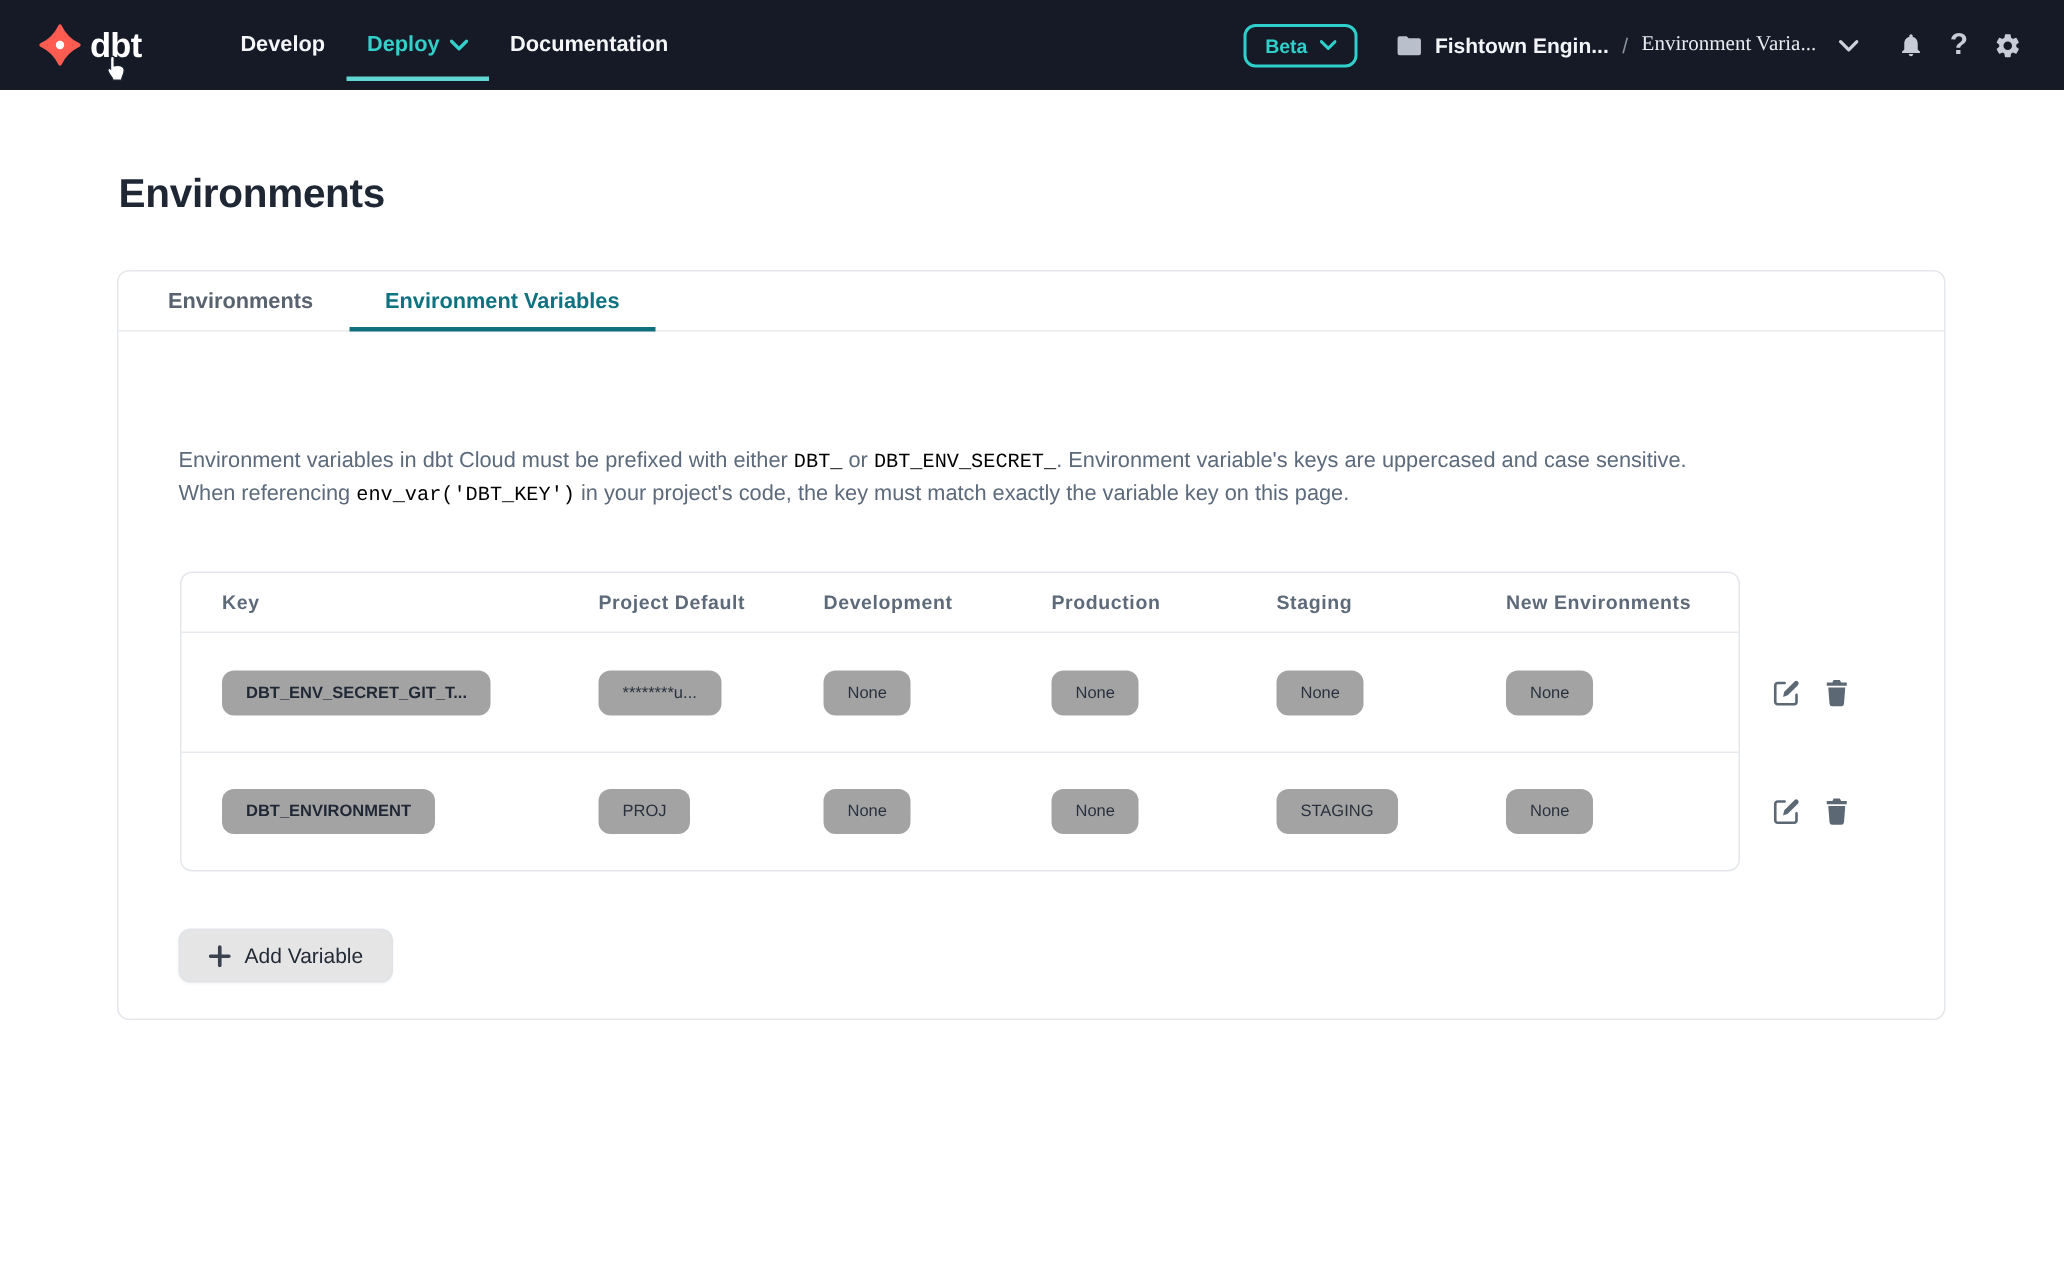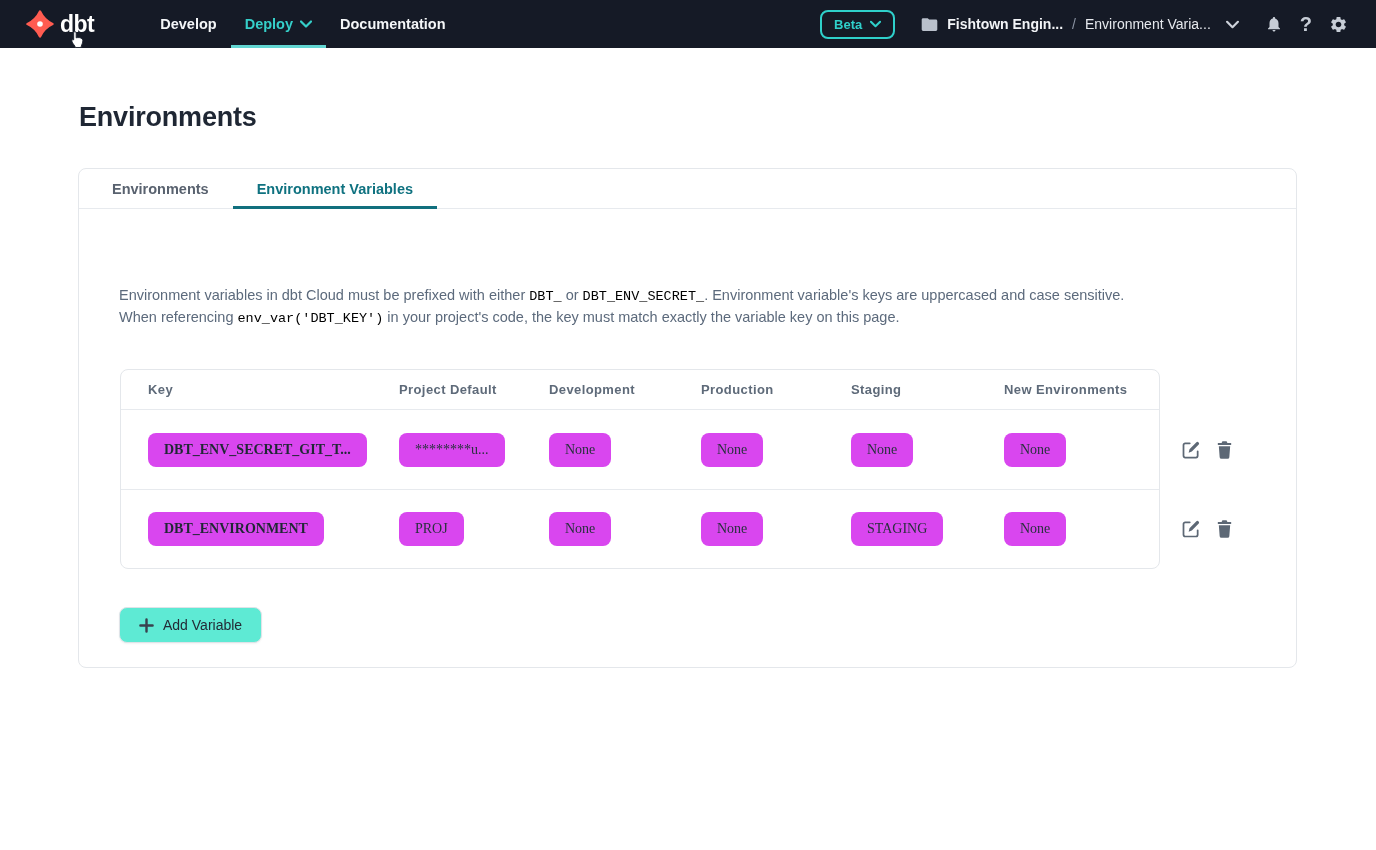--- a/index.html
+++ b/index.html
@@ -5,21 +5,21 @@
   * { margin: 0; padding: 0; box-sizing: border-box; }
   html, body { width: 1376px; height: 850px; overflow: hidden; }
   body {
     font-family: "Liberation Sans", sans-serif;
     background: #ffffff;
     color: #232b36;
   }
 
   
   .navbar {
-    height: 48px;
+    height: 60px;
     background: #151a26;
     display: flex;
     align-items: center;
     padding: 0 28px 0 26px;
     position: relative;
   }
   .brand { display: flex; align-items: center; gap: 6px; position: relative; }
   .brand-text { color: #ffffff; font-weight: 700; font-size: 23px; letter-spacing: -0.5px; }
   .cursor-hand { position: absolute; left: 44px; top: 20px; }
   .nav-links { display: flex; align-items: center; margin-left: 52px; height: 48px; }
@@ -41,21 +41,21 @@
     border: 2px solid #2fd0cb; border-radius: 8px;
     background: transparent; color: #2fd0cb;
     font-size: 13px; font-weight: 700;
     padding: 5px 12px; cursor: pointer;
     font-family: "Liberation Sans", sans-serif;
   }
 
   .breadcrumb { display: flex; align-items: center; margin-left: 26px; gap: 9px; }
   .crumb-project { color: #f2f4f7; font-size: 14px; font-weight: 700; }
   .crumb-sep { color: #8b94a3; font-size: 14px; }
-  .crumb-page { color: #e6e9ee; font-size: 14px; font-weight: 400; }
+  .crumb-page { color: #e6e9ee; font-size: 14px; font-weight: 400; font-family: Liberation Serif, serif; }
   .crumb-chevron { margin-left: 6px; display: flex; cursor: pointer; }
 
   .nav-icons { display: flex; align-items: center; gap: 17px; margin-left: 26px; }
   .nav-icon { display: flex; align-items: center; justify-content: center; cursor: pointer; }
   .help-glyph { color: #c7cdd6; font-size: 20px; font-weight: 700; }
 
   
   .page-title {
     margin: 54px 0 0 79px;
     font-size: 27px; font-weight: 700; color: #1f2734;
@@ -109,35 +109,34 @@
   }
   .t-head { height: 40px; border-bottom: 1px solid #e7eaee; }
   .t-head .th {
     font-size: 13px; font-weight: 700; color: #5e6a79;
     letter-spacing: 0.4px;
   }
   .t-body-row { height: 79px; }
   .t-body-row + .t-body-row { border-top: 1px solid #e7eaee; }
   .pill {
     display: inline-block;
-    background: #d946ef; border-radius: 8px;
-    padding: 9px 16px; font-size: 14px; color: #28313d;
+    background: #a3a3a3; border-radius: 8px;
+    padding: 9px 16px; font-size: 11px; color: #28313d;
     white-space: nowrap;
-    font-family: Liberation Serif, serif;
   }
   .pill.key { font-weight: 700; color: #1f2834; }
   .cell { display: flex; }
   .actions { display: flex; justify-content: flex-end; align-items: center; gap: 15px; }
   .icon-btn { background: none; border: none; padding: 0; cursor: pointer; display: flex; }
 
   
   .add-btn {
     margin-top: 38px;
     display: inline-flex; align-items: center; gap: 9px;
-    background: #5eead4; border: 1px solid #dfe3e8; border-radius: 8px;
+    background: #e5e5e5; border: 1px solid #dfe3e8; border-radius: 8px;
     padding: 9px 19px; font-size: 14px; font-weight: 400; color: #232b36;
     cursor: pointer; box-shadow: 0 1px 2px rgba(22,29,37,.05);
     font-family: "Liberation Sans", sans-serif;
   }
 </style>
 </head>
 <body>
 
 <header class="navbar">
   <div class="brand">

